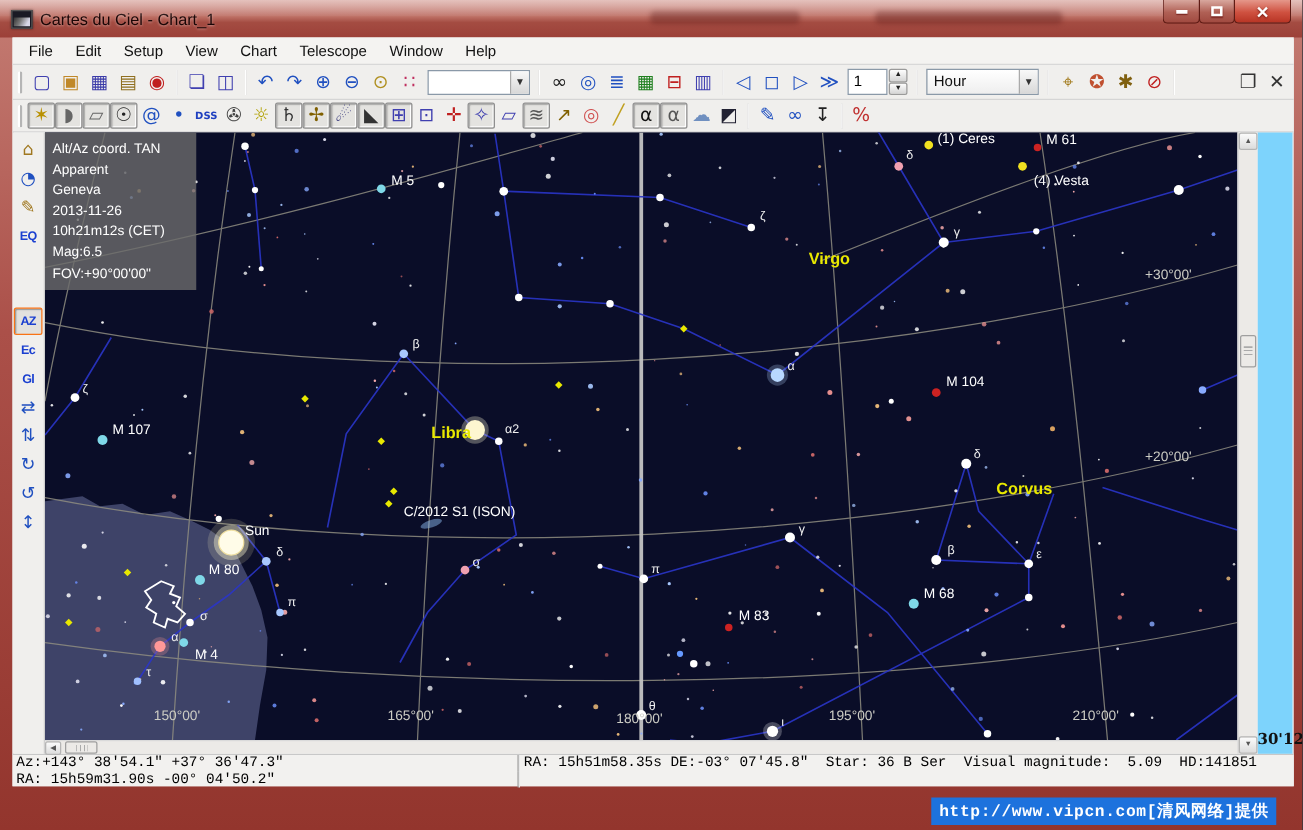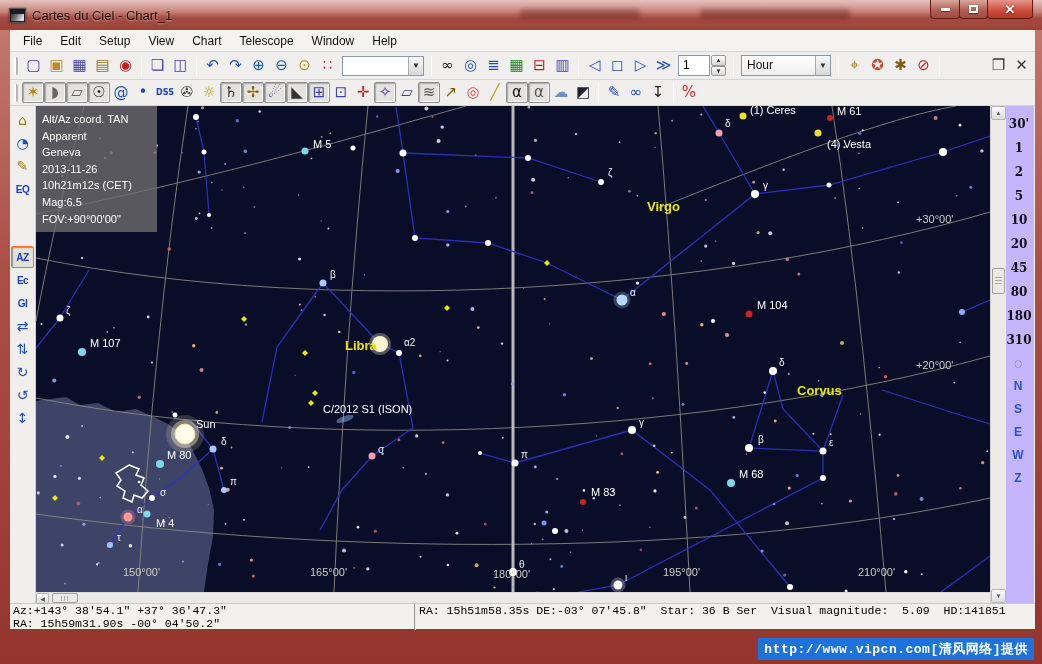--- a/index.html
+++ b/index.html
@@ -61,32 +61,32 @@
   
   .hscroll{height:11px;background:#eceae7;display:flex;align-items:center;border-top:1px solid #dadada;}
   .sbtn{width:13px;height:11px;font-size:6px;color:#555;display:flex;align-items:center;justify-content:center;background:linear-gradient(#fbfbfb,#dcdcdc);border:1px solid #b5b5b5;border-radius:2px;}
   .hthumb{width:26px;height:10px;margin-left:3px;background:linear-gradient(#fdfdfd,#e2e2e2);border:1px solid #9f9f9f;border-radius:2px;
     background-image:repeating-linear-gradient(90deg,#aaa 0 1px,transparent 1px 3px);background-size:9px 5px;background-position:center;background-repeat:no-repeat;}
   .vscroll{width:16px;background:#eceae7;border-left:1px solid #d5d5d5;position:relative;}
   .vscroll .sbtn{width:15px;height:14px;}
   .vscroll .down{position:absolute;bottom:0;}
   .vthumb{position:absolute;top:162px;left:1px;width:13px;height:26px;background:linear-gradient(90deg,#fdfdfd,#e2e2e2);border:1px solid #9f9f9f;border-radius:2px;
     background-image:repeating-linear-gradient(180deg,#aaa 0 1px,transparent 1px 3px);background-size:7px 9px;background-position:center;background-repeat:no-repeat;}
-  .right-toolbar{width:28px;background:#c4b5fd;display:flex;flex-direction:column;align-items:flex-start;padding-top:6px;}
+  .right-toolbar{width:28px;background:#7dd3fc;display:flex;flex-direction:row;align-items:flex-end;padding-top:6px;}
   .fovbtn{width:26px;height:24px;display:flex;align-items:center;justify-content:center;font-size:12px;font-weight:bold;color:#111;font-family:"DejaVu Serif",serif;}
   .dirbtn{width:24px;height:23px;display:flex;align-items:center;justify-content:center;font-size:12px;font-weight:bold;color:#2b52cc;}
   .allsky{width:24px;height:22px;display:flex;align-items:center;justify-content:center;color:#446;font-size:14px;}
   
   .statusbar{height:26px;background:#f2f1ef;border-top:1px solid #c8c8c8;font-family:"Liberation Mono",monospace;font-size:11.5px;color:#000;}
   .srow{height:13px;display:flex;}
   .scell{white-space:pre;overflow:hidden;padding:0 3px;line-height:13px;}
   .scell.c1{width:406px;border-right:2px groove #e8e8e8;}
   .scell.c2{flex:1;}
   
-  .watermark{position:absolute;right:8px;bottom:4px;height:22px;background:#1d72dd;color:#fff;
+  .watermark{position:absolute;right:21px;bottom:4px;height:22px;background:#1d72dd;color:#fff;
     font-family:"Liberation Mono",monospace;font-size:13px;font-weight:bold;display:flex;align-items:center;padding:0 6px;letter-spacing:.5px;}
 </style>
 </head>
 <body>
 
 <div class="window">
   <div class="titlebar">
     <div class="shine"></div>
     <div class="smudge" style="left:520px;width:120px;"></div>
     <div class="smudge" style="left:700px;width:150px;"></div>

